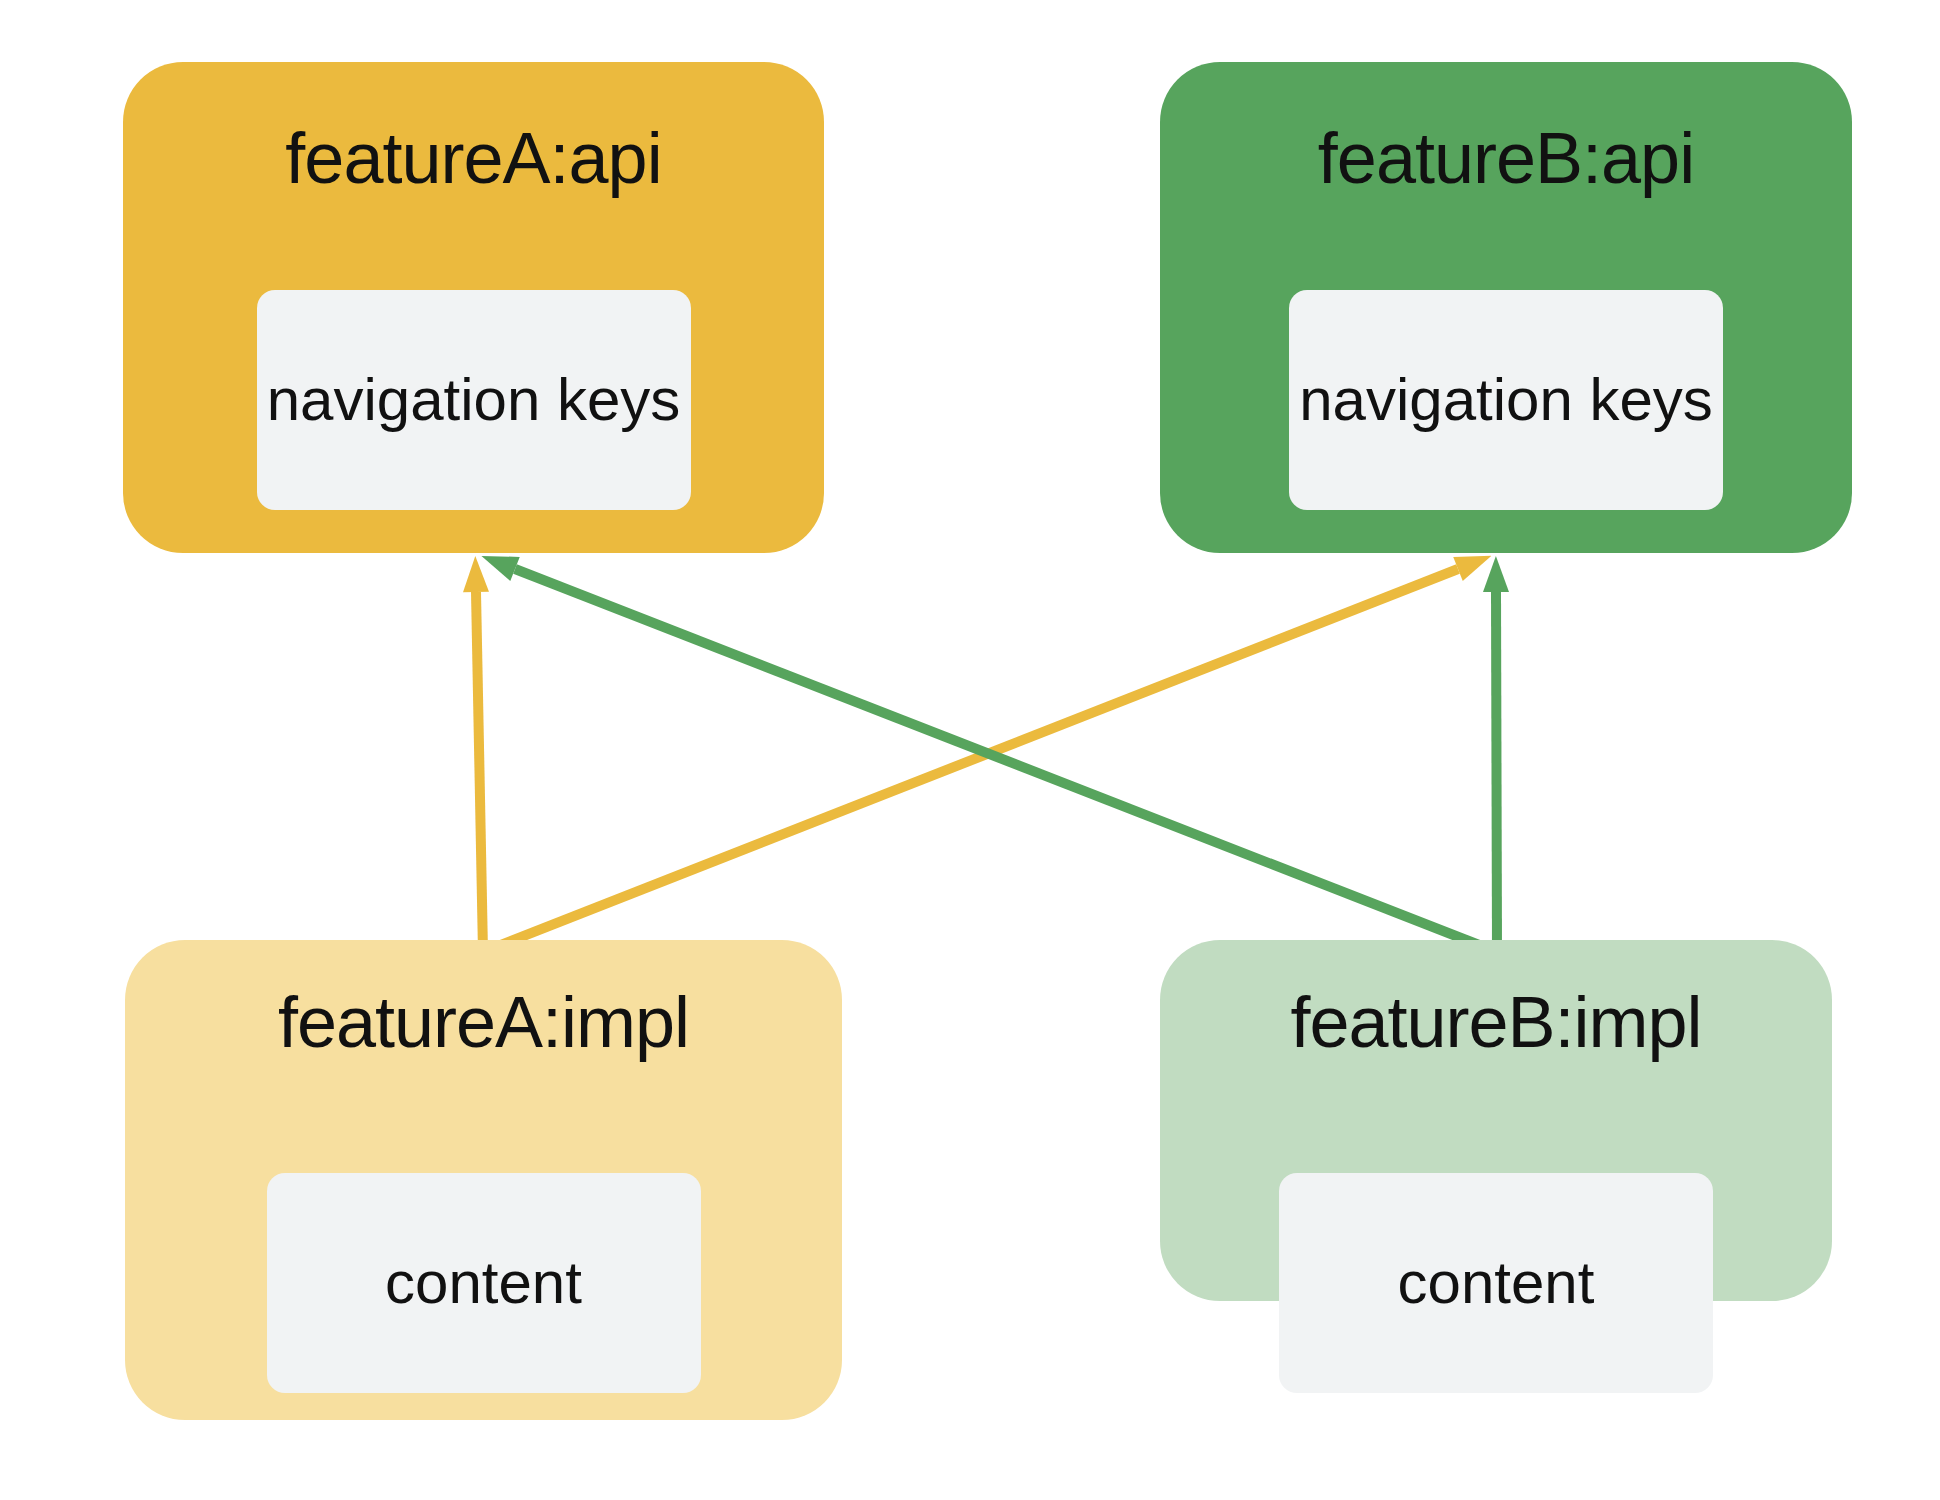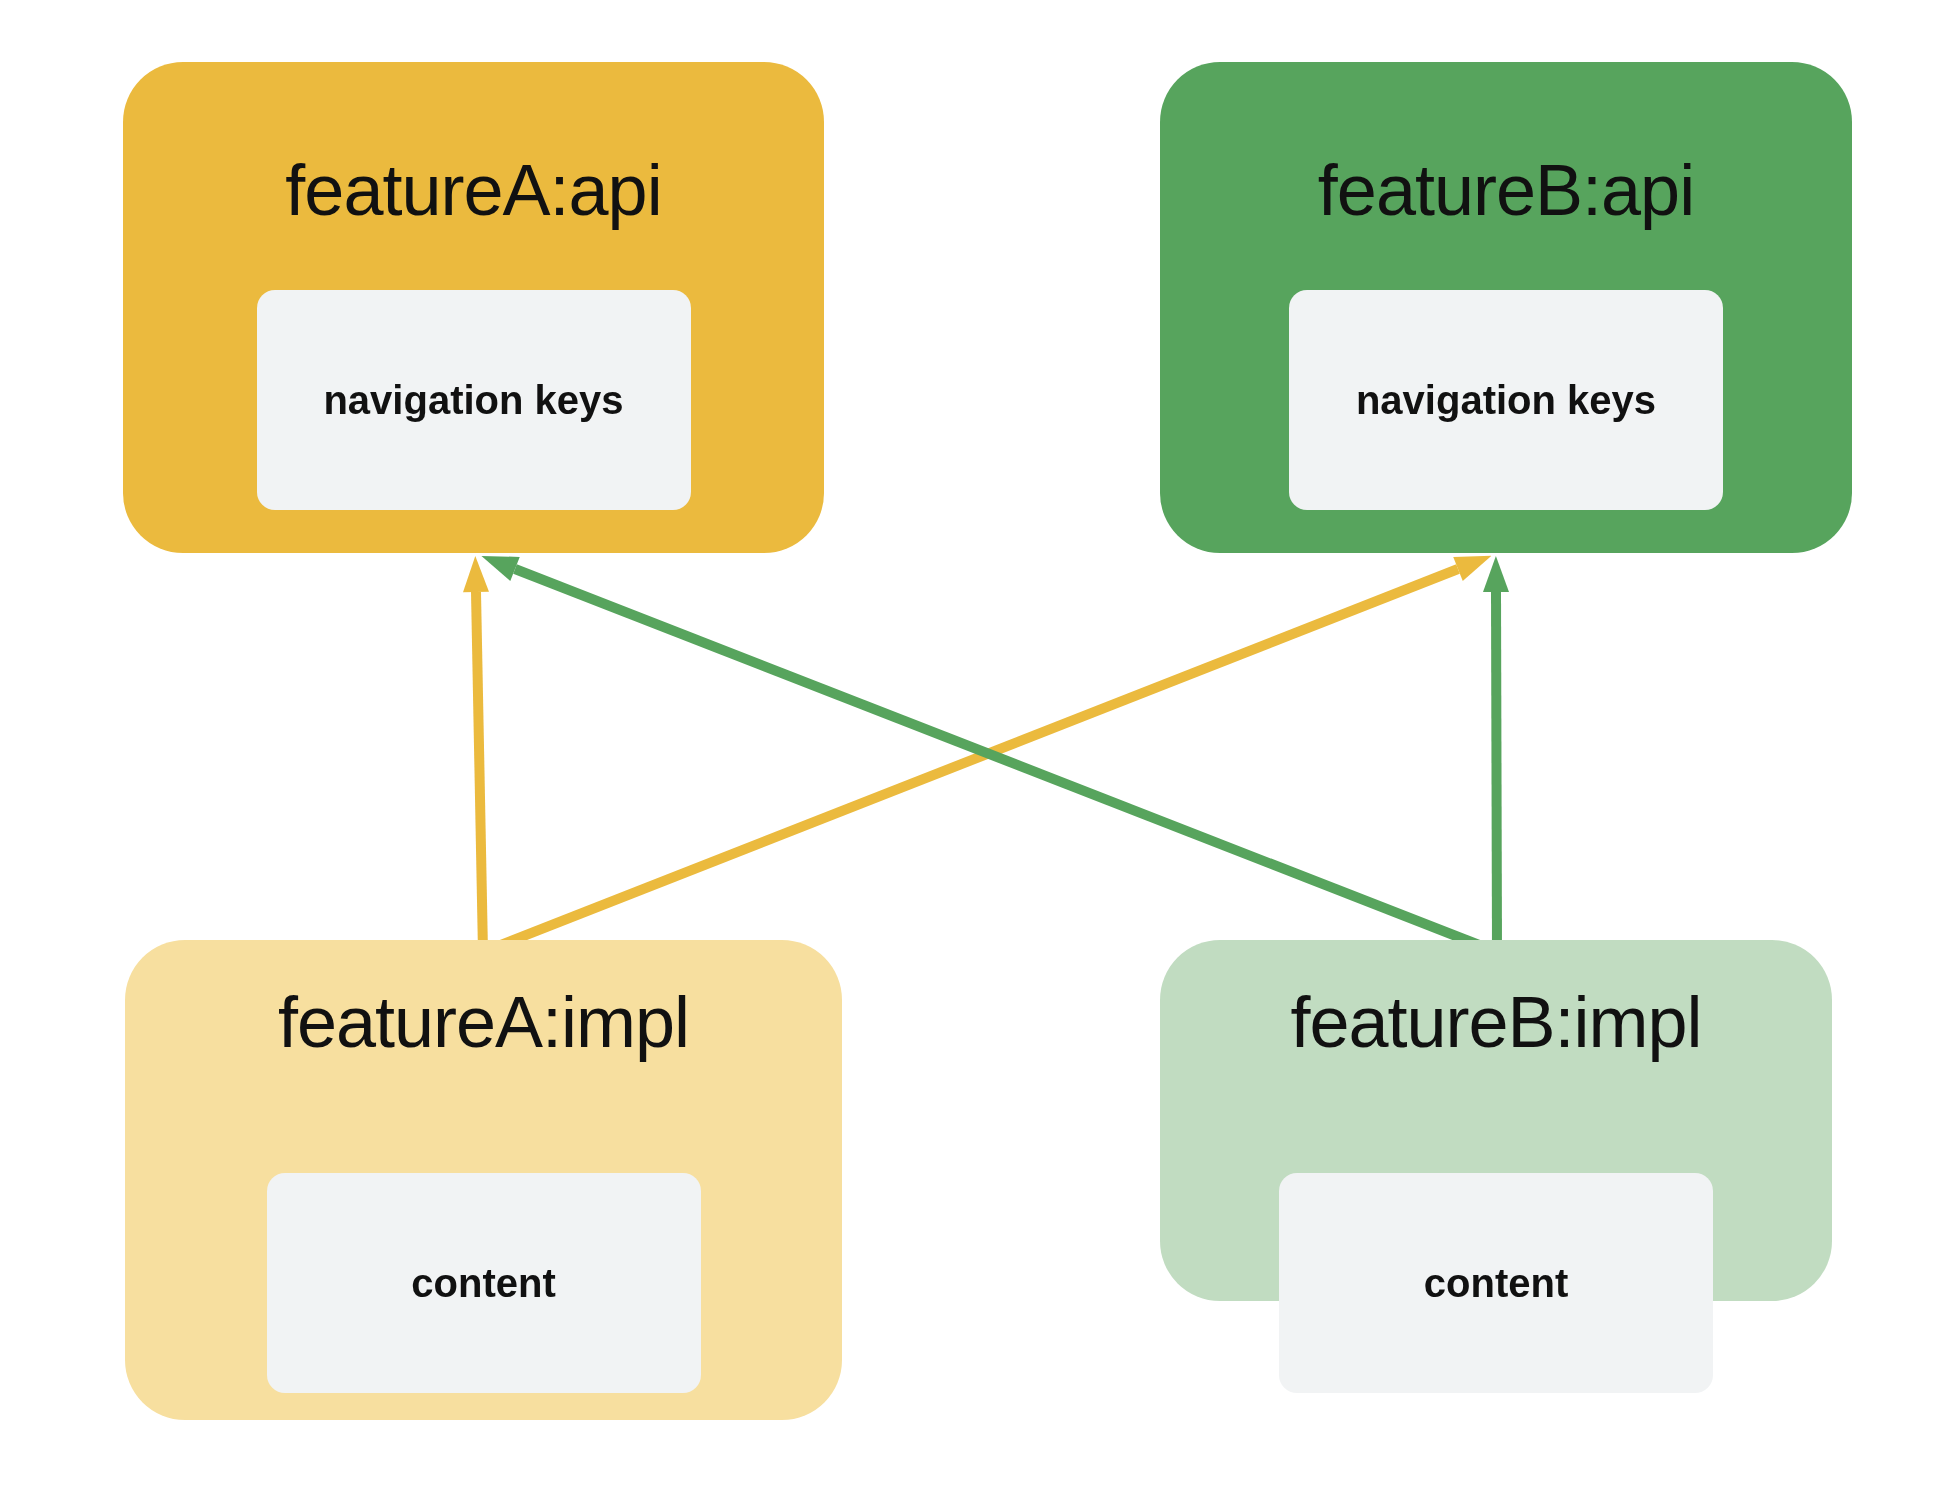--- a/index.html
+++ b/index.html
@@ -25,21 +25,21 @@
   .module {
     position: absolute;
     border-radius: 60px;
     box-sizing: border-box;
   }
   .module--a-api   { left: 123px;  top: 62px;  width: 701px; height: 491px; background: #EBBA3E; }
   .module--b-api   { left: 1160px; top: 62px;  width: 692px; height: 491px; background: #57A45D; }
   .module--a-impl  { left: 125px;  top: 940px; width: 717px; height: 480px; background: #F7DF9F; }
   .module--b-impl  { left: 1160px; top: 940px; width: 672px; height: 361px; background: #C1DCC1; }
   .module-title {
-    padding-top: 92px;
+    padding-top: 60px;
     text-align: center;
     font-size: 72px;
     line-height: 72px;
     letter-spacing: -1px;
     font-weight: 400;
     color: #111111;
     white-space: nowrap;
   }
   .module--impl .module-title {
     padding-top: 46px;
@@ -54,23 +54,23 @@
     border-radius: 18px;
     background: #F1F3F4;
     display: flex;
     align-items: center;
     justify-content: center;
   }
   .module--impl .inner-box {
     top: 233px;
   }
   .inner-label {
-    font-size: 40px;
+    font-size: 60px;
     line-height: 52px;
-    font-weight: 700;
+    font-weight: 400;
     color: #111111;
     white-space: nowrap;
   }
 </style>
 </head>
 <body>
 
 <div class="canvas">
 
   <svg class="arrow-layer" viewBox="0 0 1940 1500" xmlns="http://www.w3.org/2000/svg">

